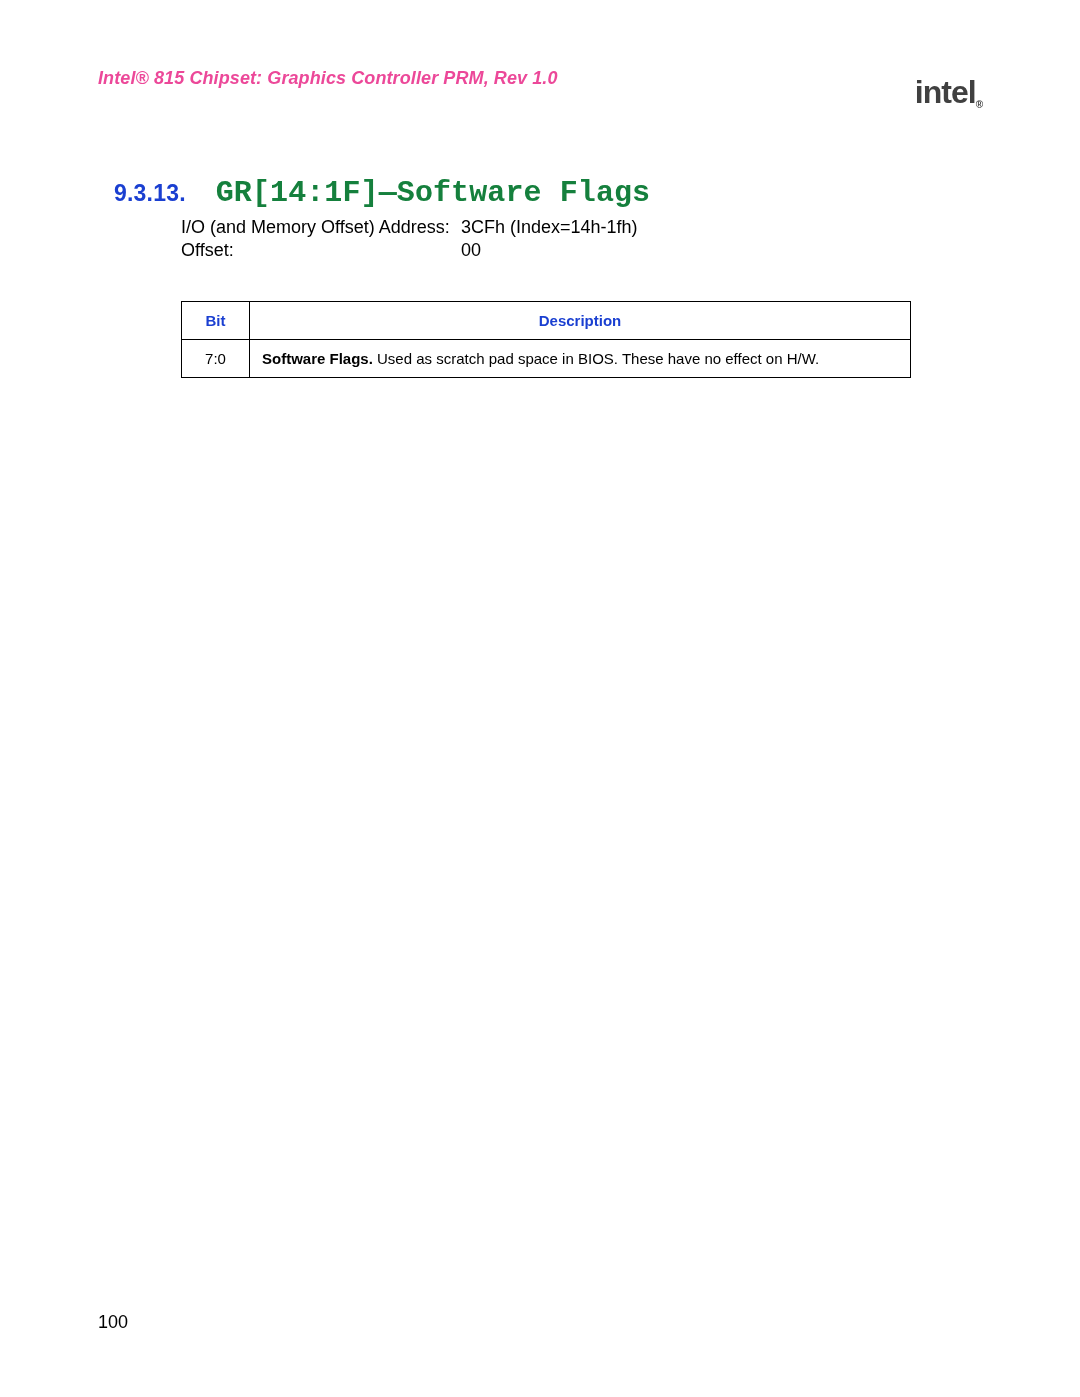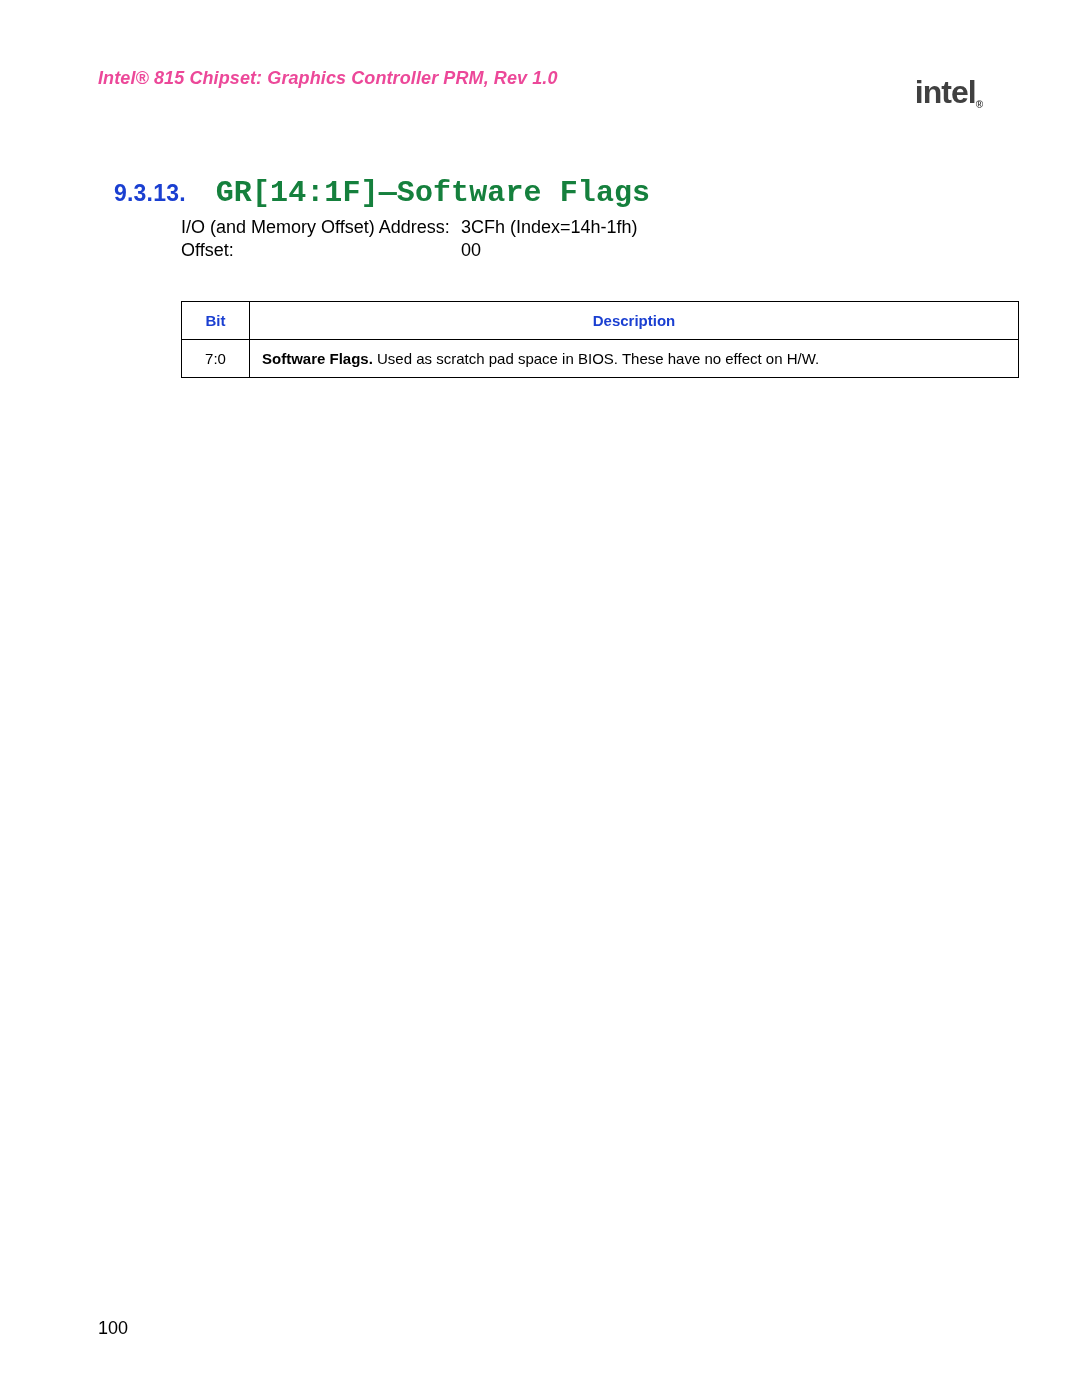--- a/index.html
+++ b/index.html
@@ -68,21 +68,21 @@
   .meta-row {
     display: flex;
   }
   .meta-label {
     width: 280px;
   }
   .meta-value {}
   .register-table {
     margin: 40px 0 0 83px;
     border-collapse: collapse;
-    width: 838px;
+    width: 730px;
   }
   .register-table th, .register-table td {
     border: 1.2px solid #000;
     padding: 10px 12px;
     font-size: 15px;
     text-align: left;
     vertical-align: middle;
   }
   .register-table th {
     color: #1a3fd1;
@@ -95,21 +95,21 @@
     text-align: center;
   }
   .register-table td.bit-col {
     text-align: center;
   }
   .desc-bold {
     font-weight: bold;
   }
   .page-number {
     position: absolute;
-    bottom: 58px;
+    bottom: 64px;
     left: 98px;
     font-size: 18px;
   }
 </style>
 </head>
 <body>
 
 <div class="page">
 
   <div class="header-row">

